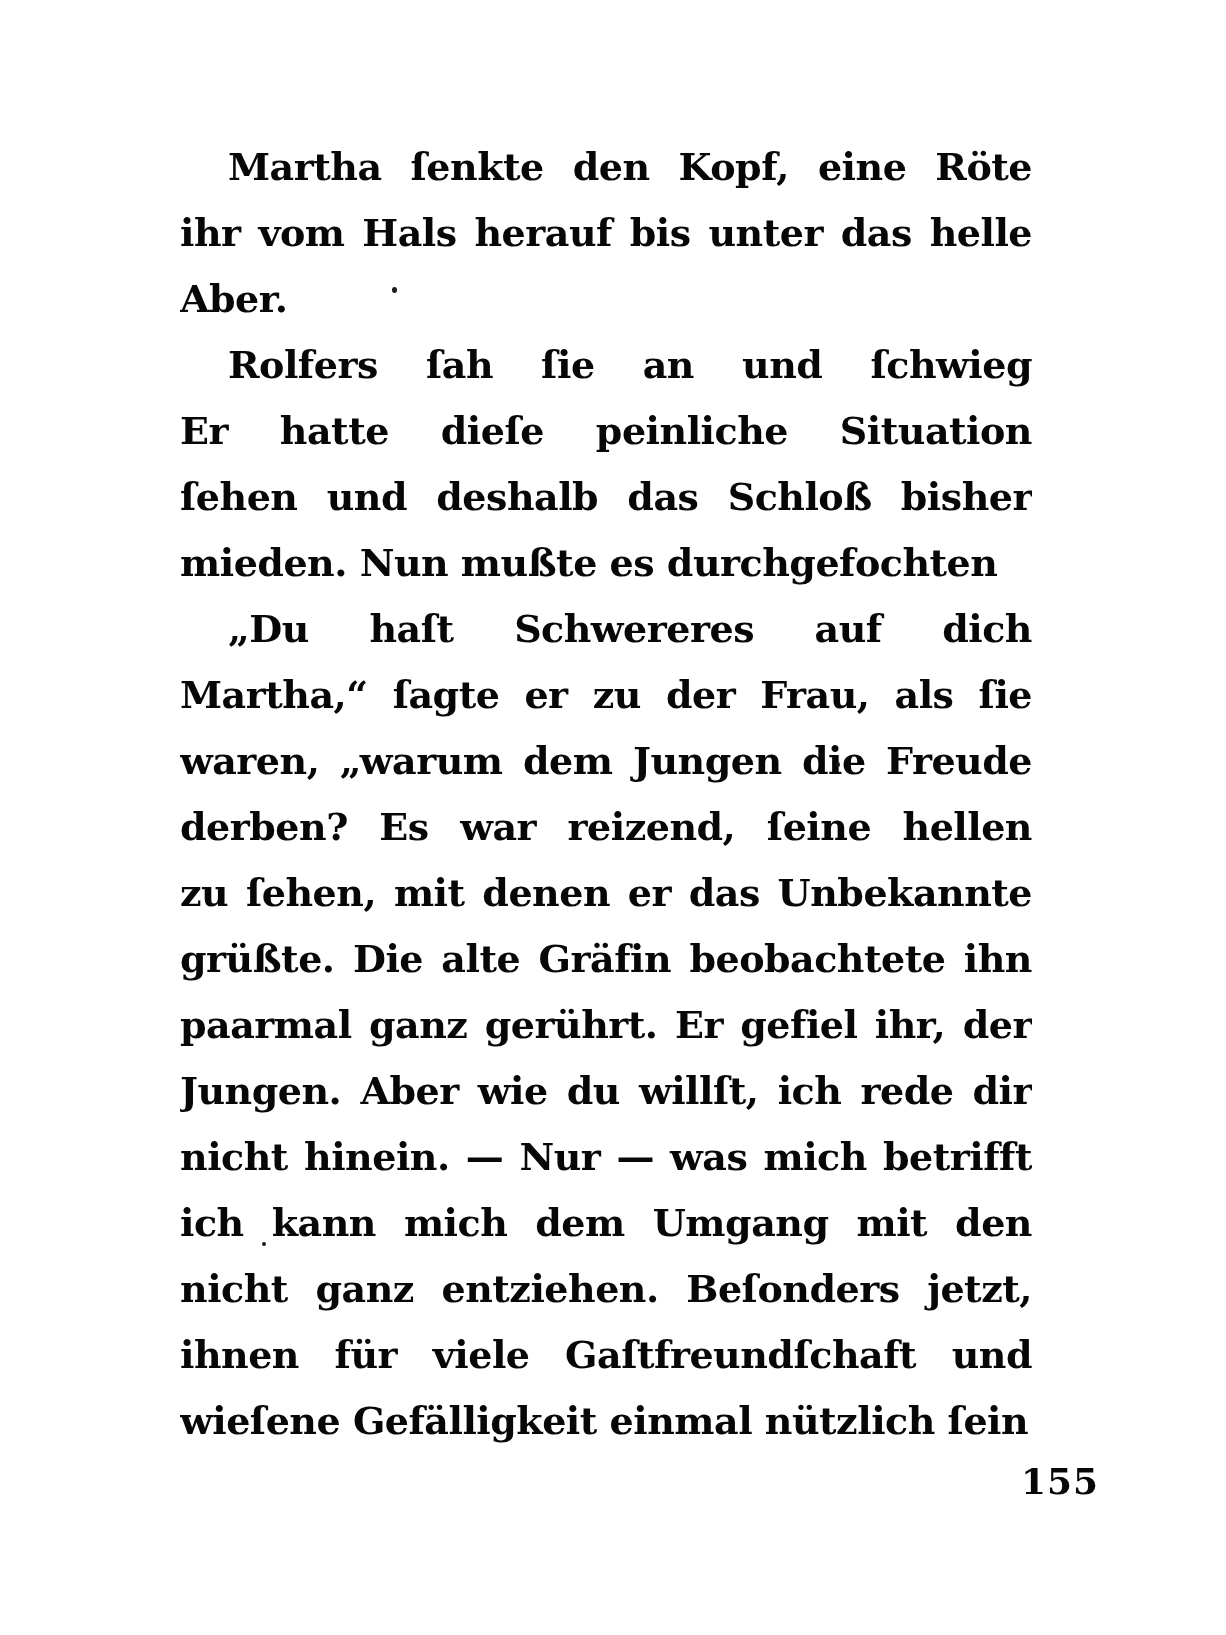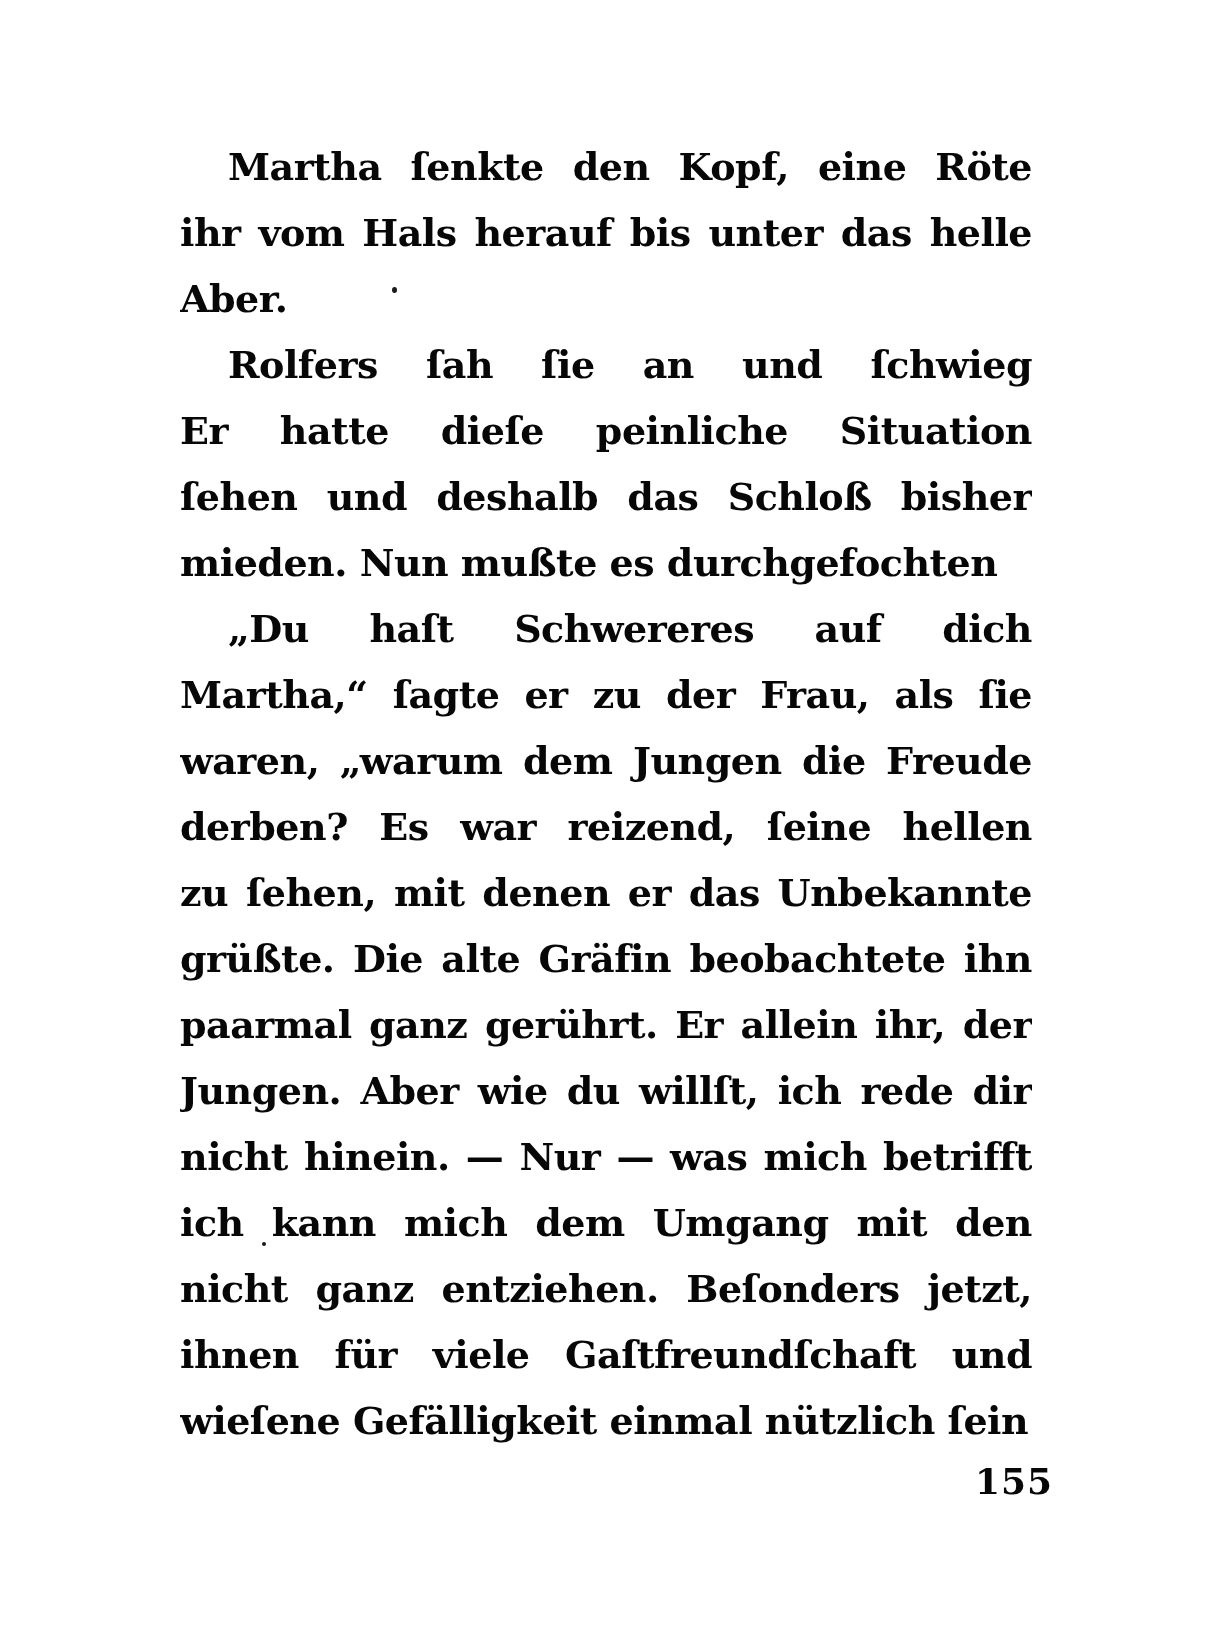--- a/index.html
+++ b/index.html
@@ -37,21 +37,21 @@
   .line.no-just {
     text-align: left;
     text-align-last: left;
   }
   .line.indent {
     text-indent: 48px;
   }
   .page-number {
     position: absolute;
     top: 1460px;
-    left: 975px;
+    left: 1021px;
     width: 66px;
     font-size: 36px;
     font-weight: bold;
     letter-spacing: 1px;
     text-align: center;
     color: #070707;
   }
   .speck {
     position: absolute;
     background: #1a1a1a;
@@ -73,21 +73,21 @@
       <div class="line indent">Rolfers ſah ſie an und ſchwieg zunächſt.</div>
       <div class="line">Er hatte dieſe peinliche Situation vorausge-</div>
       <div class="line">ſehen und deshalb das Schloß bisher ver-</div>
       <div class="line no-just">mieden. Nun mußte es durchgefochten werden.</div>
       <div class="line indent">„Du haſt Schwereres auf dich genommen,</div>
       <div class="line">Martha,“ ſagte er zu der Frau, als ſie allein</div>
       <div class="line">waren, „warum dem Jungen die Freude ver-</div>
       <div class="line">derben? Es war reizend, ſeine hellen Blicke</div>
       <div class="line">zu ſehen, mit denen er das Unbekannte be-</div>
       <div class="line">grüßte. Die alte Gräfin beobachtete ihn ein</div>
-      <div class="line">paarmal ganz gerührt. Er allein ihr, der</div>
+      <div class="line">paarmal ganz gerührt. Er gefiel ihr, der</div>
       <div class="line">Jungen. Aber wie du willſt, ich rede dir da</div>
       <div class="line">nicht hinein. — Nur — was mich betrifft —</div>
       <div class="line">ich kann mich dem Umgang mit den Nachbarn</div>
       <div class="line">nicht ganz entziehen. Beſonders jetzt, wo ich</div>
       <div class="line">ihnen für viele Gaſtfreundſchaft und manche er-</div>
       <div class="line no-just">wieſene Gefälligkeit einmal nützlich ſein kann.“</div>
     </div>
 
   <div class="page-number">155</div>
 

